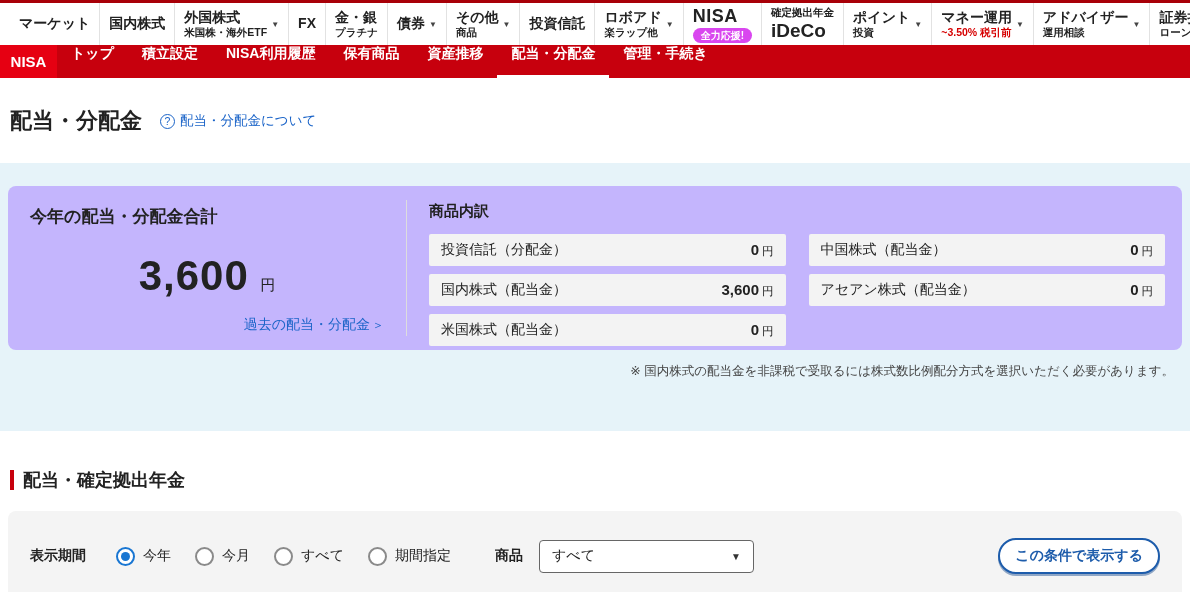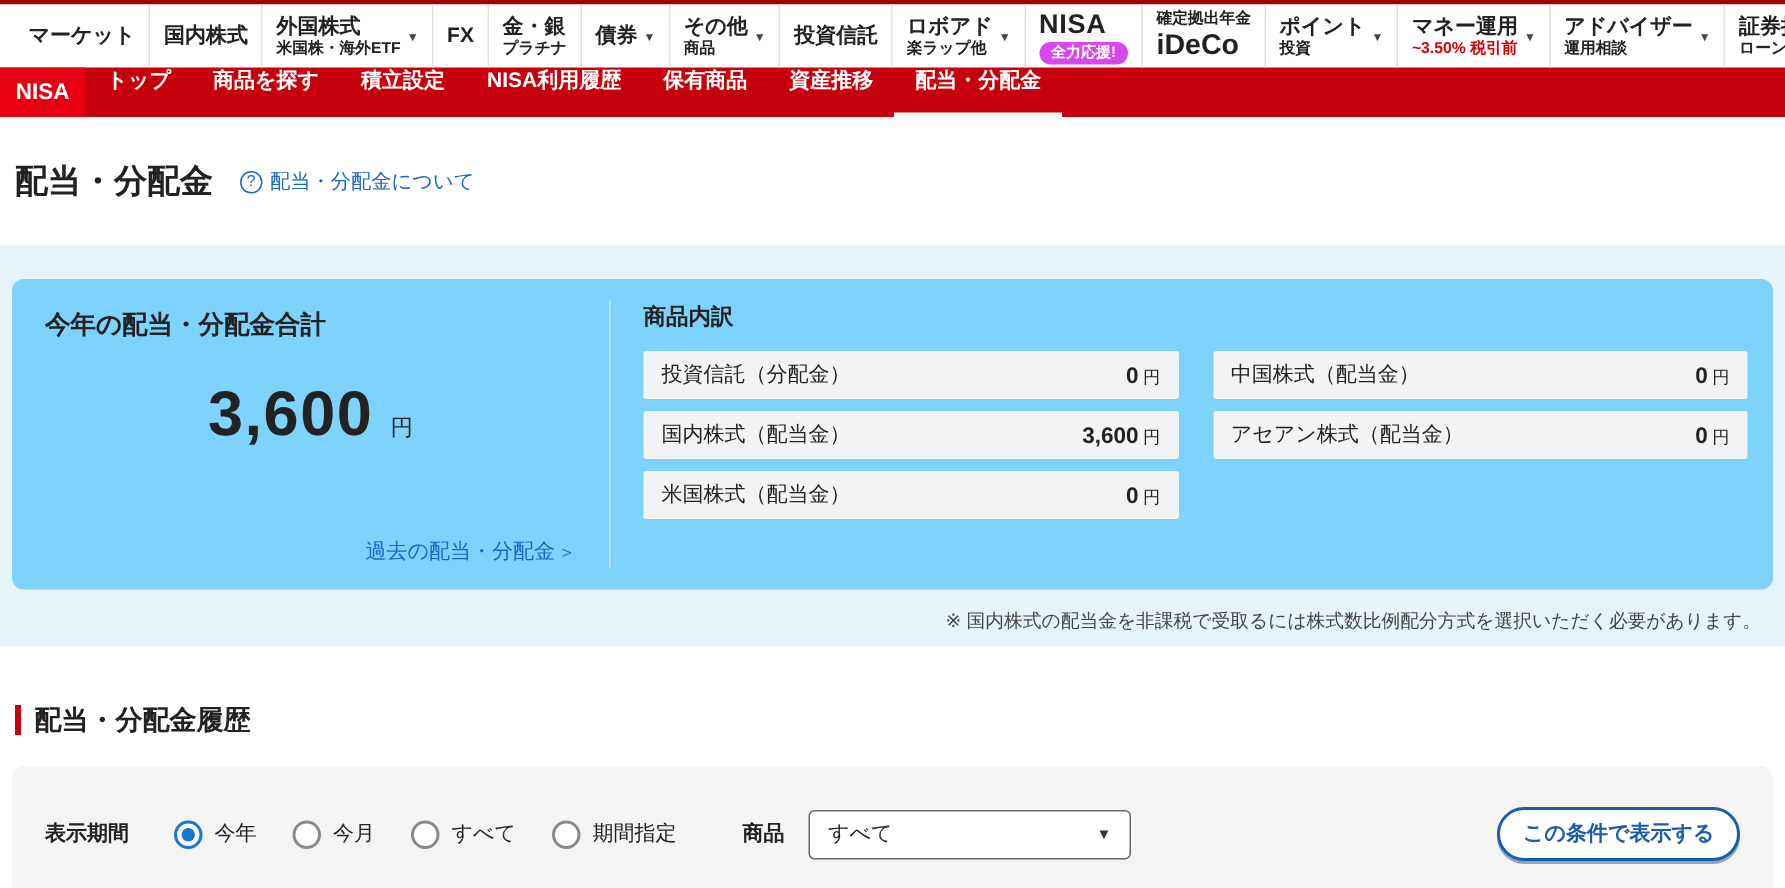--- a/index.html
+++ b/index.html
@@ -38,21 +38,21 @@
 
   
   .title-row { display: flex; align-items: center; gap: 18px; margin: 28px 0 0 10px; }
   .page-title { font-size: 22px; font-weight: bold; color: #222; }
   .help-link { display: flex; align-items: center; gap: 5px; color: #1b64c8; font-size: 13.5px; cursor: pointer; }
   .help-icon { width: 15px; height: 15px; border: 1px solid #1b64c8; border-radius: 50%;
                font-size: 10.5px; display: flex; align-items: center; justify-content: center; flex: none; }
 
   
   .blue-band { margin-top: 27px; background: #e6f3f9; height: 268px; padding: 23px 8px 0; }
-  .card { background: #7dd3fc; border-radius: 8px; height: 207px; display: flex; }
+  .card { background: #c4b5fd; border-radius: 8px; height: 164px; display: flex; }
   .card-left { width: 398px; padding: 19px 22px 16px; display: flex; flex-direction: column; }
   .card-left-title { font-size: 17px; font-weight: bold; color: #222; }
   .amount-wrap { text-align: center; margin-top: 24px; }
   .amount { font-size: 42px; font-weight: bold; color: #222; letter-spacing: 1px; }
   .amount-unit { font-size: 15px; color: #222; margin-left: 7px; }
   .history-link { margin-top: auto; text-align: right; color: #1b64c8; font-size: 14px; cursor: pointer; }
   .history-chevron { font-size: 12px; margin-left: 2px; }
   .card-divider { width: 1px; background: #ddd; margin: 14px 0; }
   .card-right { flex: 1; padding: 16px 17px 0 22px; }
   .card-right-title { font-size: 15px; font-weight: bold; color: #222; }
@@ -174,26 +174,26 @@
     <div class="tn-text">
       <span class="tn-main">証券担保</span>
       <span class="tn-sub">ローン</span>
     </div>
   </div>
 </div>
 
 <div class="nisanav">
   <div class="nn-brand">NISA</div>
   <div class="nn-item">トップ</div>
-  <div class="nn-item">商品を探す</div>
   <div class="nn-item">積立設定</div>
   <div class="nn-item">NISA利用履歴</div>
   <div class="nn-item">保有商品</div>
   <div class="nn-item">資産推移</div>
   <div class="nn-item active">配当・分配金</div>
+  <div class="nn-item">管理・手続き</div>
 </div>
 
 <div class="title-row">
   <h1 class="page-title">配当・分配金</h1>
   <div class="help-link">
     <span class="help-icon">?</span>
     <span>配当・分配金について</span>
   </div>
 </div>
 
@@ -238,21 +238,21 @@
           </div>
         </div>
       </div>
     </div>
   </div>
   <div class="band-note">※ 国内株式の配当金を非課税で受取るには株式数比例配分方式を選択いただく必要があります。</div>
 </div>
 
 <div class="sec-header">
   <div class="sec-redbar"></div>
-  <h2 class="sec-title">配当・分配金履歴</h2>
+  <h2 class="sec-title">配当・確定拠出年金</h2>
 </div>
 
 <div class="filter-bar">
   <span class="filter-label">表示期間</span>
   <div class="radio-group">
     <label class="radio">
       <span class="radio-circle selected"></span>
       <span>今年</span>
     </label>
     <label class="radio">

